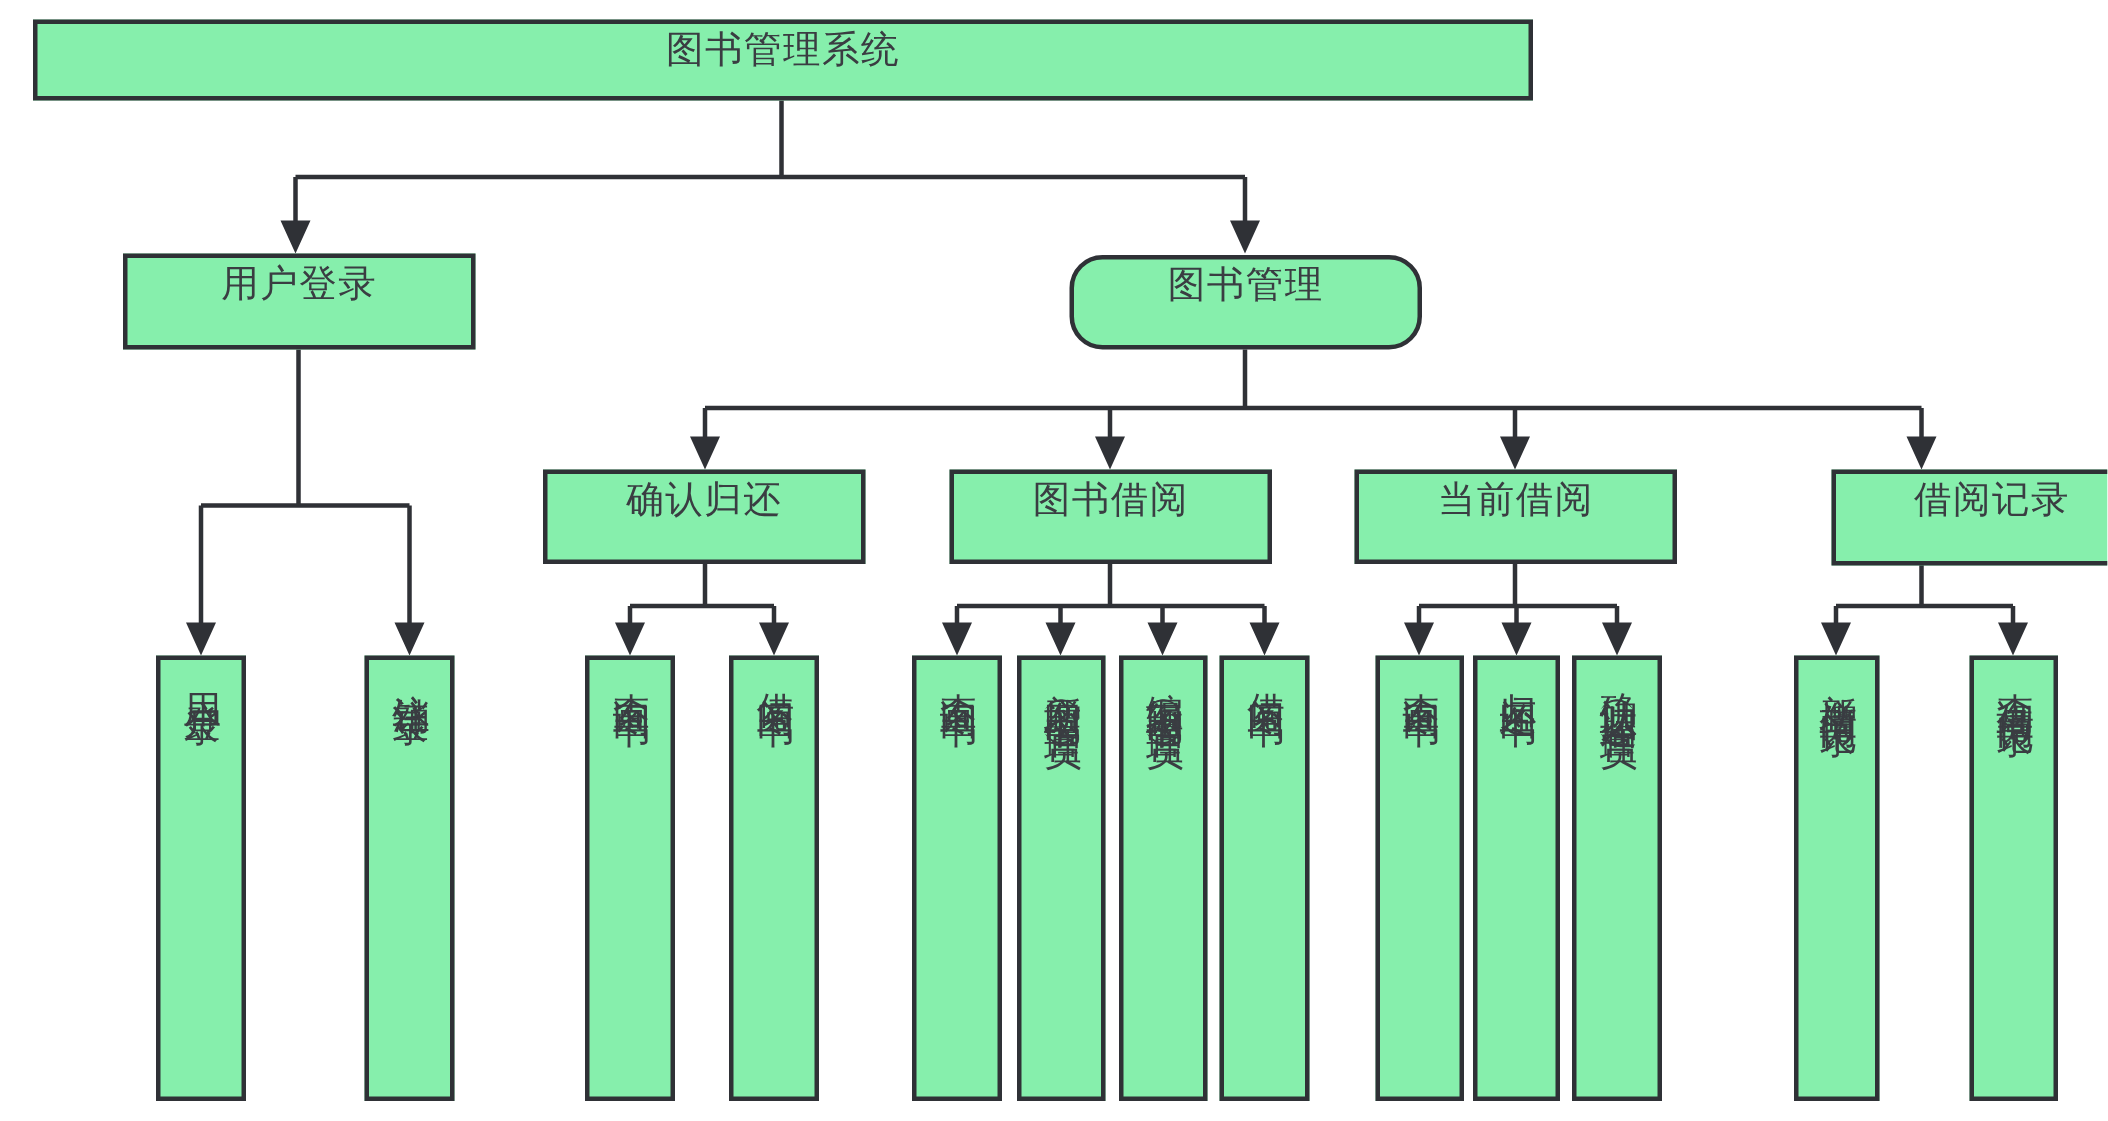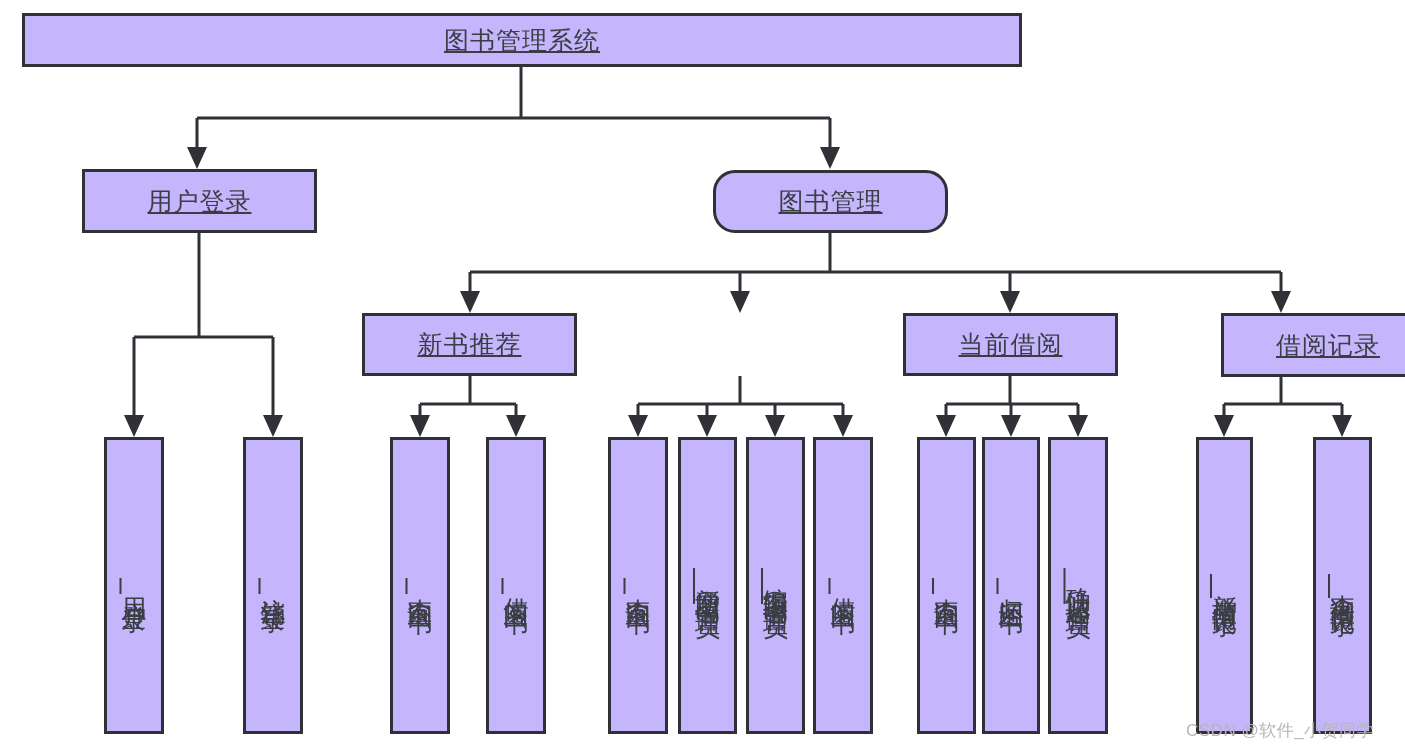--- a/index.html
+++ b/index.html
@@ -8,25 +8,24 @@
     width:1405px;height:747px;
     background:#ffffff;
     font-family:"Liberation Sans", sans-serif;
     overflow:hidden;
   }
   .connectors{position:absolute;left:0;top:0;z-index:1;}
   .node{
     position:absolute;
     box-sizing:border-box;
     border:3px solid #2f3136;
-    background:#c4b5fd;
-    display:flex;align-items:center;justify-content:center;
+    background:#86efac;
+    display:flex;justify-content:center;
     color:#3a3d42;
     z-index:2;
-    text-decoration:underline;
   }
   .hbox{font-size:25px;letter-spacing:1px;}
   .vbox{padding:2px 0;}
   .vbox .vtext{
     writing-mode:vertical-rl;
     text-orientation:mixed;
     font-size:25px;
     letter-spacing:4px;
     line-height:1;
     white-space:nowrap;
@@ -69,21 +68,24 @@
   </div>
 
   <div class="node hbox" style="left:82px;top:169px;width:235px;height:64px;">
     <span>用户登录</span>
   </div>
   <div class="node hbox" style="left:713px;top:170px;width:235px;height:63px;border-radius:22px;">
     <span>图书管理</span>
   </div>
 
   <div class="node hbox" style="left:362px;top:313px;width:215px;height:63px;">
-    <span>新书推荐</span>
+    <span>确认归还</span>
+  </div>
+  <div class="node hbox" style="left:633px;top:313px;width:215px;height:63px;">
+    <span>图书借阅</span>
   </div>
   <div class="node hbox" style="left:903px;top:313px;width:215px;height:63px;">
     <span>当前借阅</span>
   </div>
   <div class="node hbox" style="left:1173px;top:313px;width:214px;height:64px;margin-left:48px;">
     <span>借阅记录</span>
   </div>
 
   <div class="node vbox" style="left:104px;top:437px;width:60px;height:297px;">
     <span class="vtext">用户登录</span>
@@ -122,15 +124,14 @@
     <span class="vtext">确认归还（管理员）</span>
   </div>
 
   <div class="node vbox" style="left:1196px;top:437px;width:57px;height:297px;">
     <span class="vtext">新增借阅记录</span>
   </div>
   <div class="node vbox" style="left:1313px;top:437px;width:59px;height:297px;">
     <span class="vtext">查询借阅记录</span>
   </div>
 
-  <div class="watermark" style="left:1186px;top:719px;color:#b6b6b6;">CSDN @软件_小贺同学</div>
 
 </div>
 
 </body></html>

